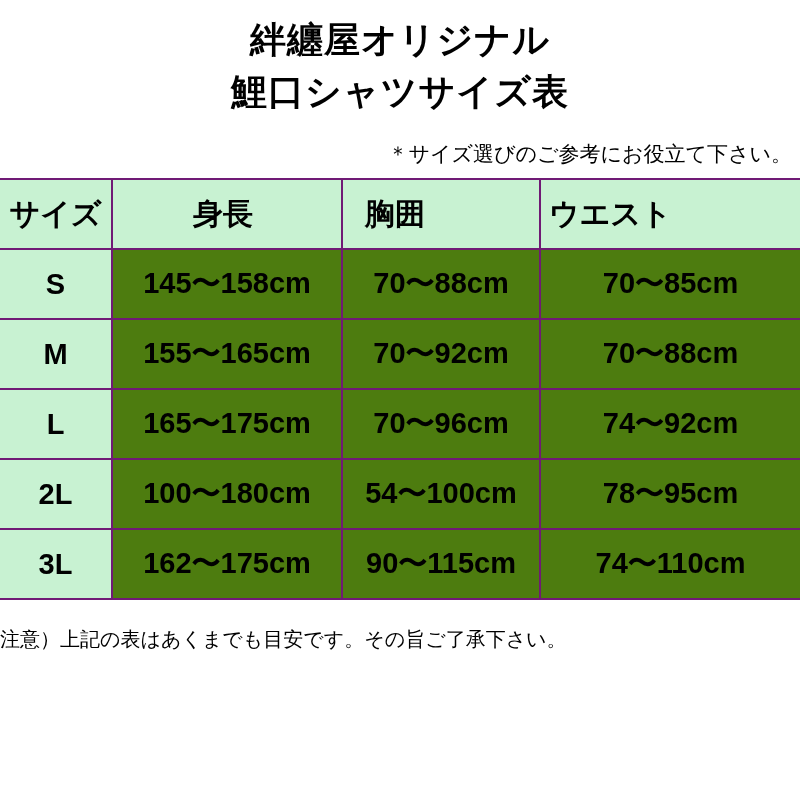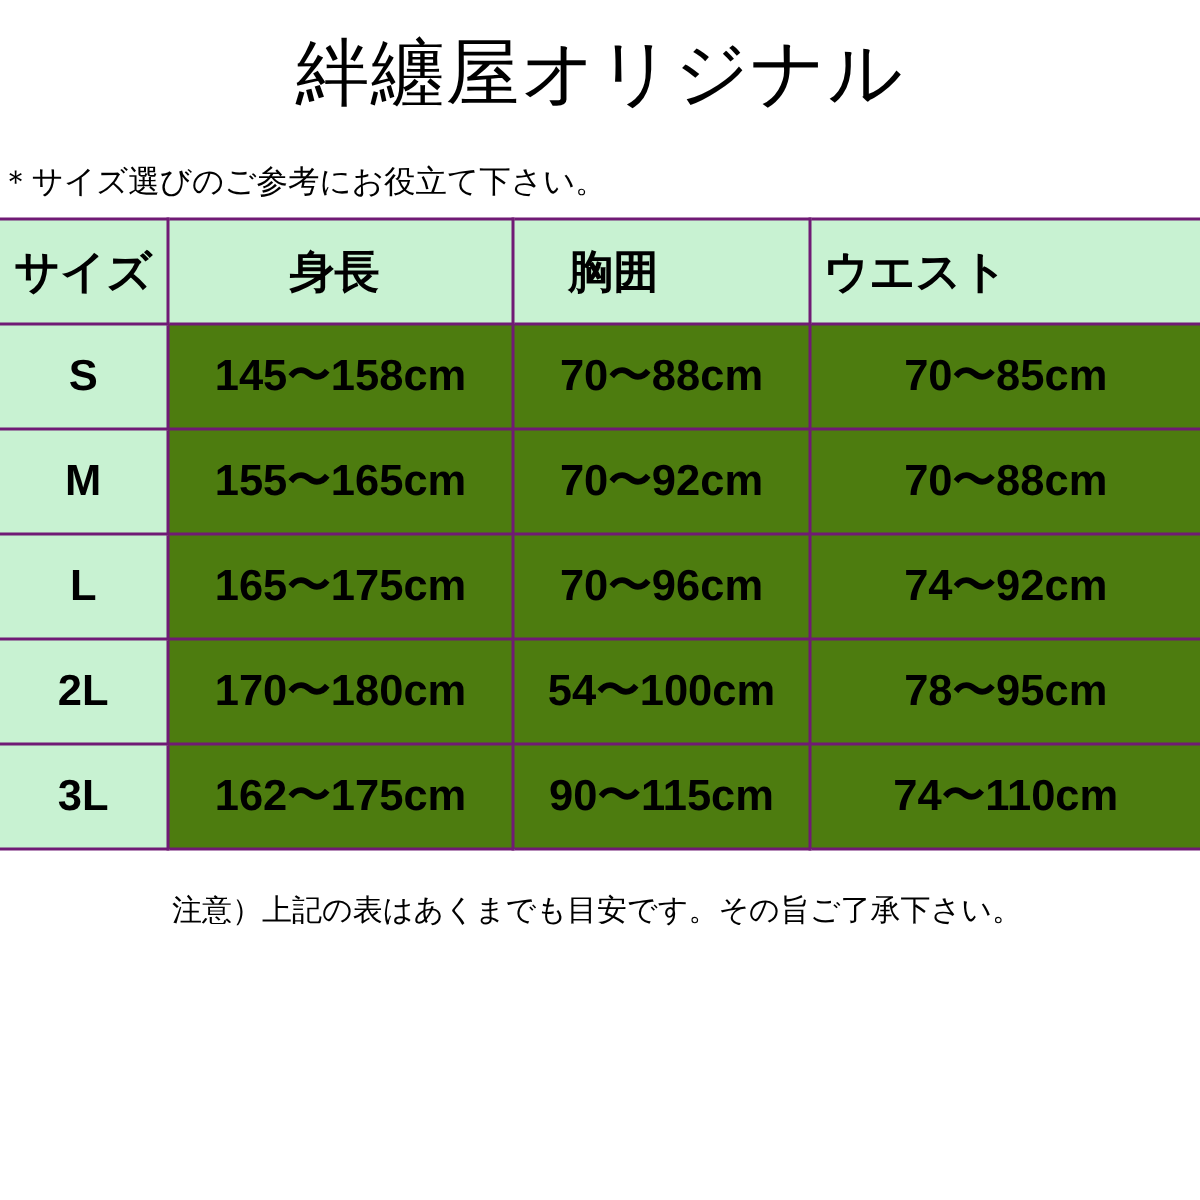--- a/index.html
+++ b/index.html
@@ -18,28 +18,28 @@
     position: relative;
     width: 800px;
     height: 800px;
     box-sizing: border-box;
   }
   .title-block {
     text-align: center;
     padding-top: 14px;
   }
   .title-line {
-    font-size: 49px;
-    font-weight: normal;
+    font-size: 36px;
+    font-weight: bold;
     letter-spacing: 1px;
     line-height: 1.45;
     white-space: nowrap;
   }
   .note-top {
-    text-align: left;
+    text-align: right;
     font-family: "Liberation Serif", serif;
     font-size: 21px;
     padding: 22px 8px 10px 0;
     white-space: nowrap;
   }
   table.size-table {
     border-collapse: collapse;
     width: 800px;
     table-layout: fixed;
   }
@@ -67,44 +67,45 @@
     background: #c8f2d2;
     font-size: 30px;
   }
   table.size-table thead th:nth-child(2),
   table.size-table thead th:nth-child(3),
   table.size-table thead th:nth-child(4) {
     text-align: left;
     padding-left: 78px;
   }
   table.size-table thead th:nth-child(2) { padding-left: 80px; }
-  table.size-table thead th:nth-child(3) { padding-left: 36px; }
+  table.size-table thead th:nth-child(3) { padding-left: 22px; }
   table.size-table thead th:nth-child(4) { padding-left: 8px; }
   table.size-table tbody td {
     background: #4d7c0f;
   }
   table.size-table col.c-size { width: 112px; }
   table.size-table col.c-height { width: 230px; }
   table.size-table col.c-chest { width: 198px; }
   table.size-table col.c-waist { width: 260px; }
   .note-bottom {
-    text-align: center;
+    text-align: left;
     font-family: Liberation Mono, monospace;
     font-size: 20px;
     padding: 26px 4px 0 0;
     white-space: nowrap;
   }
 </style>
 </head>
 <body>
 
 <div class="page">
 
   <div class="title-block">
     <div class="title-line">絆纏屋オリジナル</div>
+    <div class="title-line">鯉口シャツサイズ表</div>
   </div>
 
   <div class="note-top">＊サイズ選びのご参考にお役立て下さい。</div>
 
   <table class="size-table">
     <colgroup>
       <col class="c-size">
       <col class="c-height">
       <col class="c-chest">
       <col class="c-waist">
@@ -131,21 +132,21 @@
         <td>70〜88cm</td>
       </tr>
       <tr>
         <td>L</td>
         <td>165〜175cm</td>
         <td>70〜96cm</td>
         <td>74〜92cm</td>
       </tr>
       <tr>
         <td>2L</td>
-        <td>170〜180cm</td>
+        <td>100〜180cm</td>
         <td>54〜100cm</td>
         <td>78〜95cm</td>
       </tr>
       <tr>
         <td>3L</td>
         <td>162〜175cm</td>
         <td>90〜115cm</td>
         <td>74〜110cm</td>
       </tr>
     </tbody>

